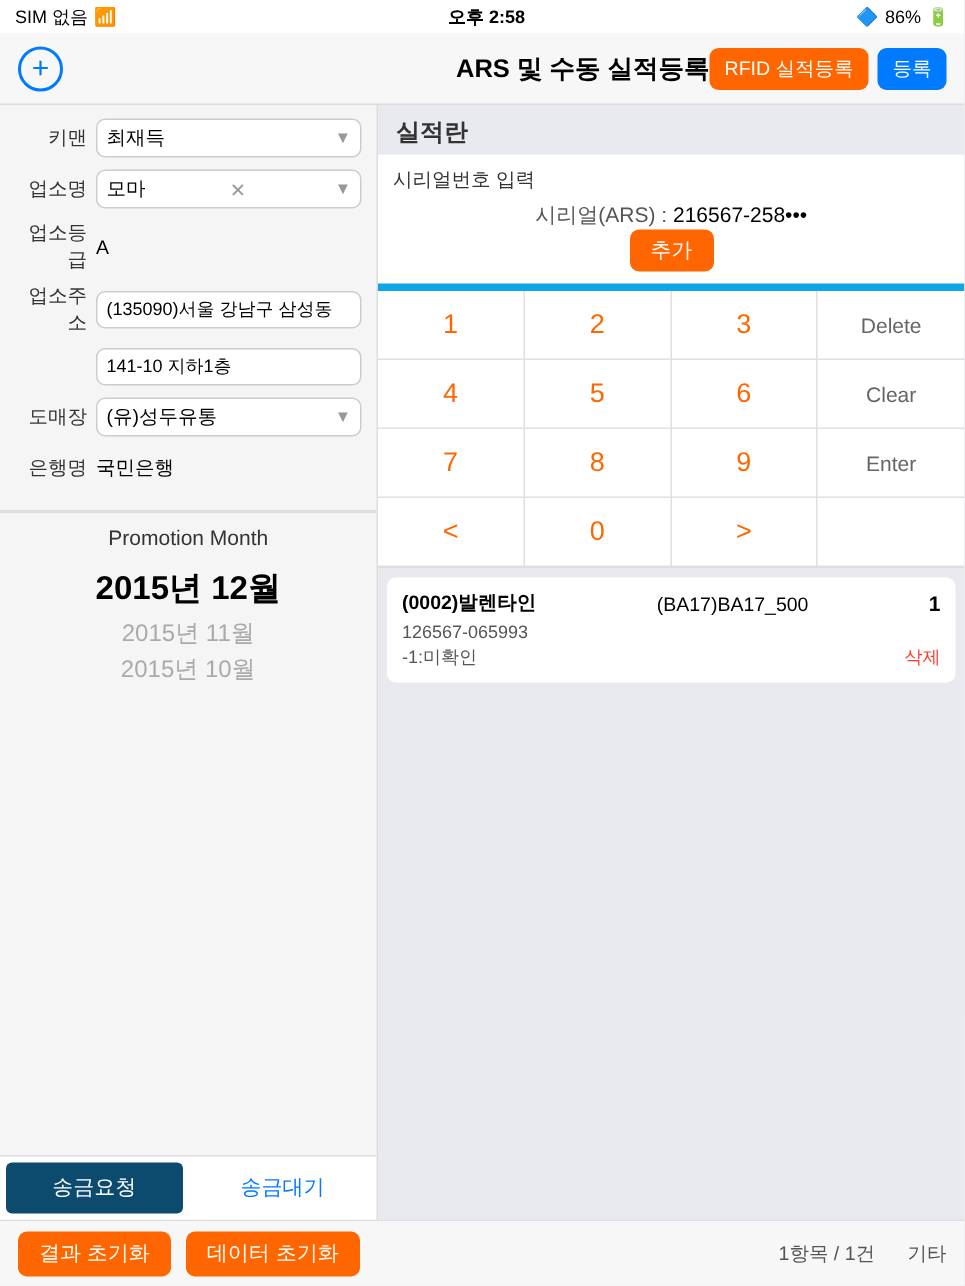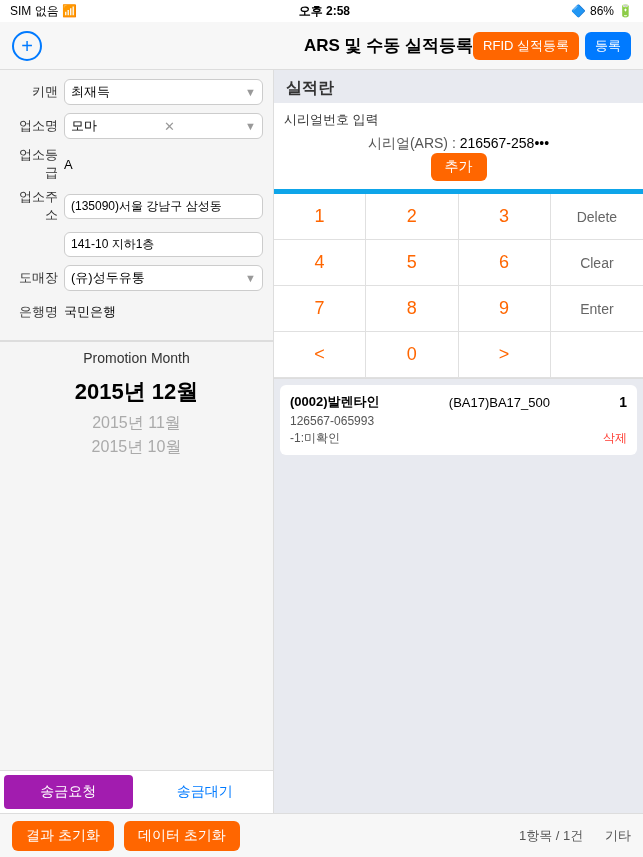--- a/index.html
+++ b/index.html
@@ -88,21 +88,21 @@
     }
 
     
     .main-container {
       display: flex;
       height: calc(857px - 22px - 48px - 44px);
     }
 
     
     .left-panel {
-      width: 274px;
+      width: 252px;
       background: #f5f5f5;
       border-right: 1px solid #ddd;
       display: flex;
       flex-direction: column;
       overflow: hidden;
     }
 
     .form-section {
       padding: 8px 10px;
       flex-shrink: 0;
@@ -219,21 +219,21 @@
     .tab-btn {
       flex: 1;
       text-align: center;
       padding: 8px 0;
       font-size: 14px;
       cursor: pointer;
       border: none;
       background: transparent;
     }
     .tab-btn.active {
-      background: #a21caf;
+      background: #0c4a6e;
       color: #fff;
       border-radius: 4px;
       margin: 4px;
     }
     .tab-btn.inactive {
       color: #007aff;
       margin: 4px;
     }
 
     

